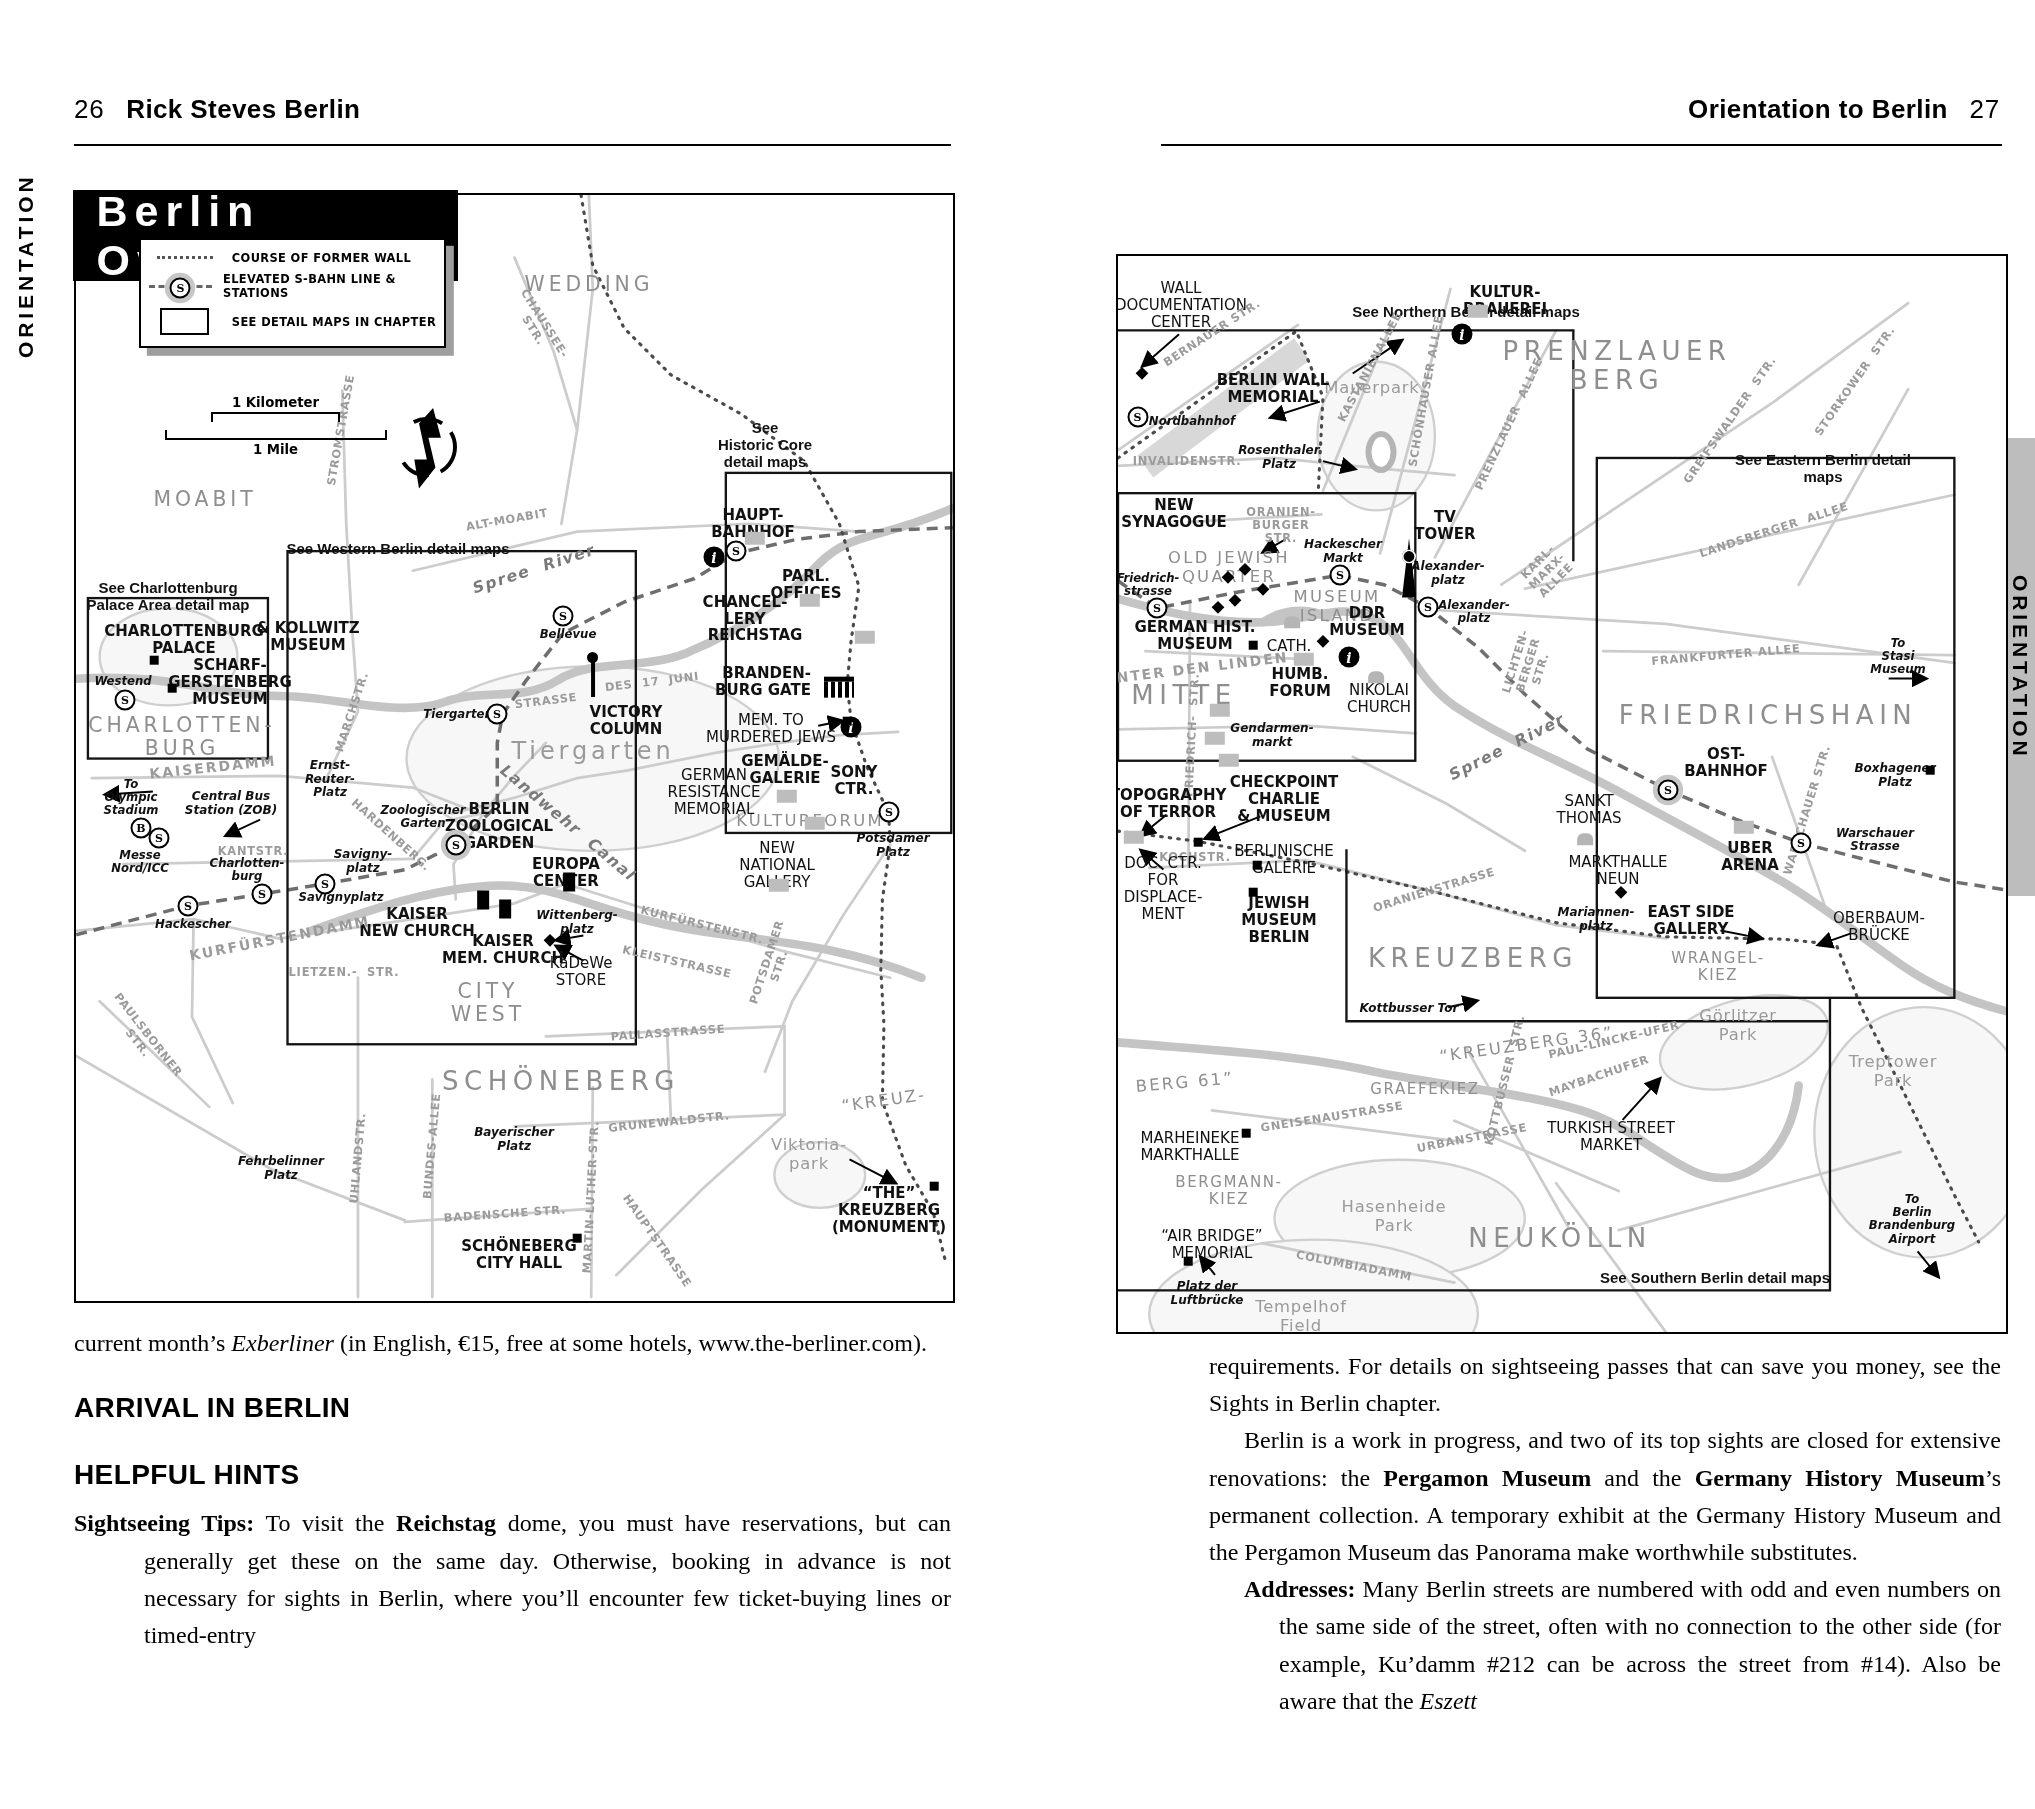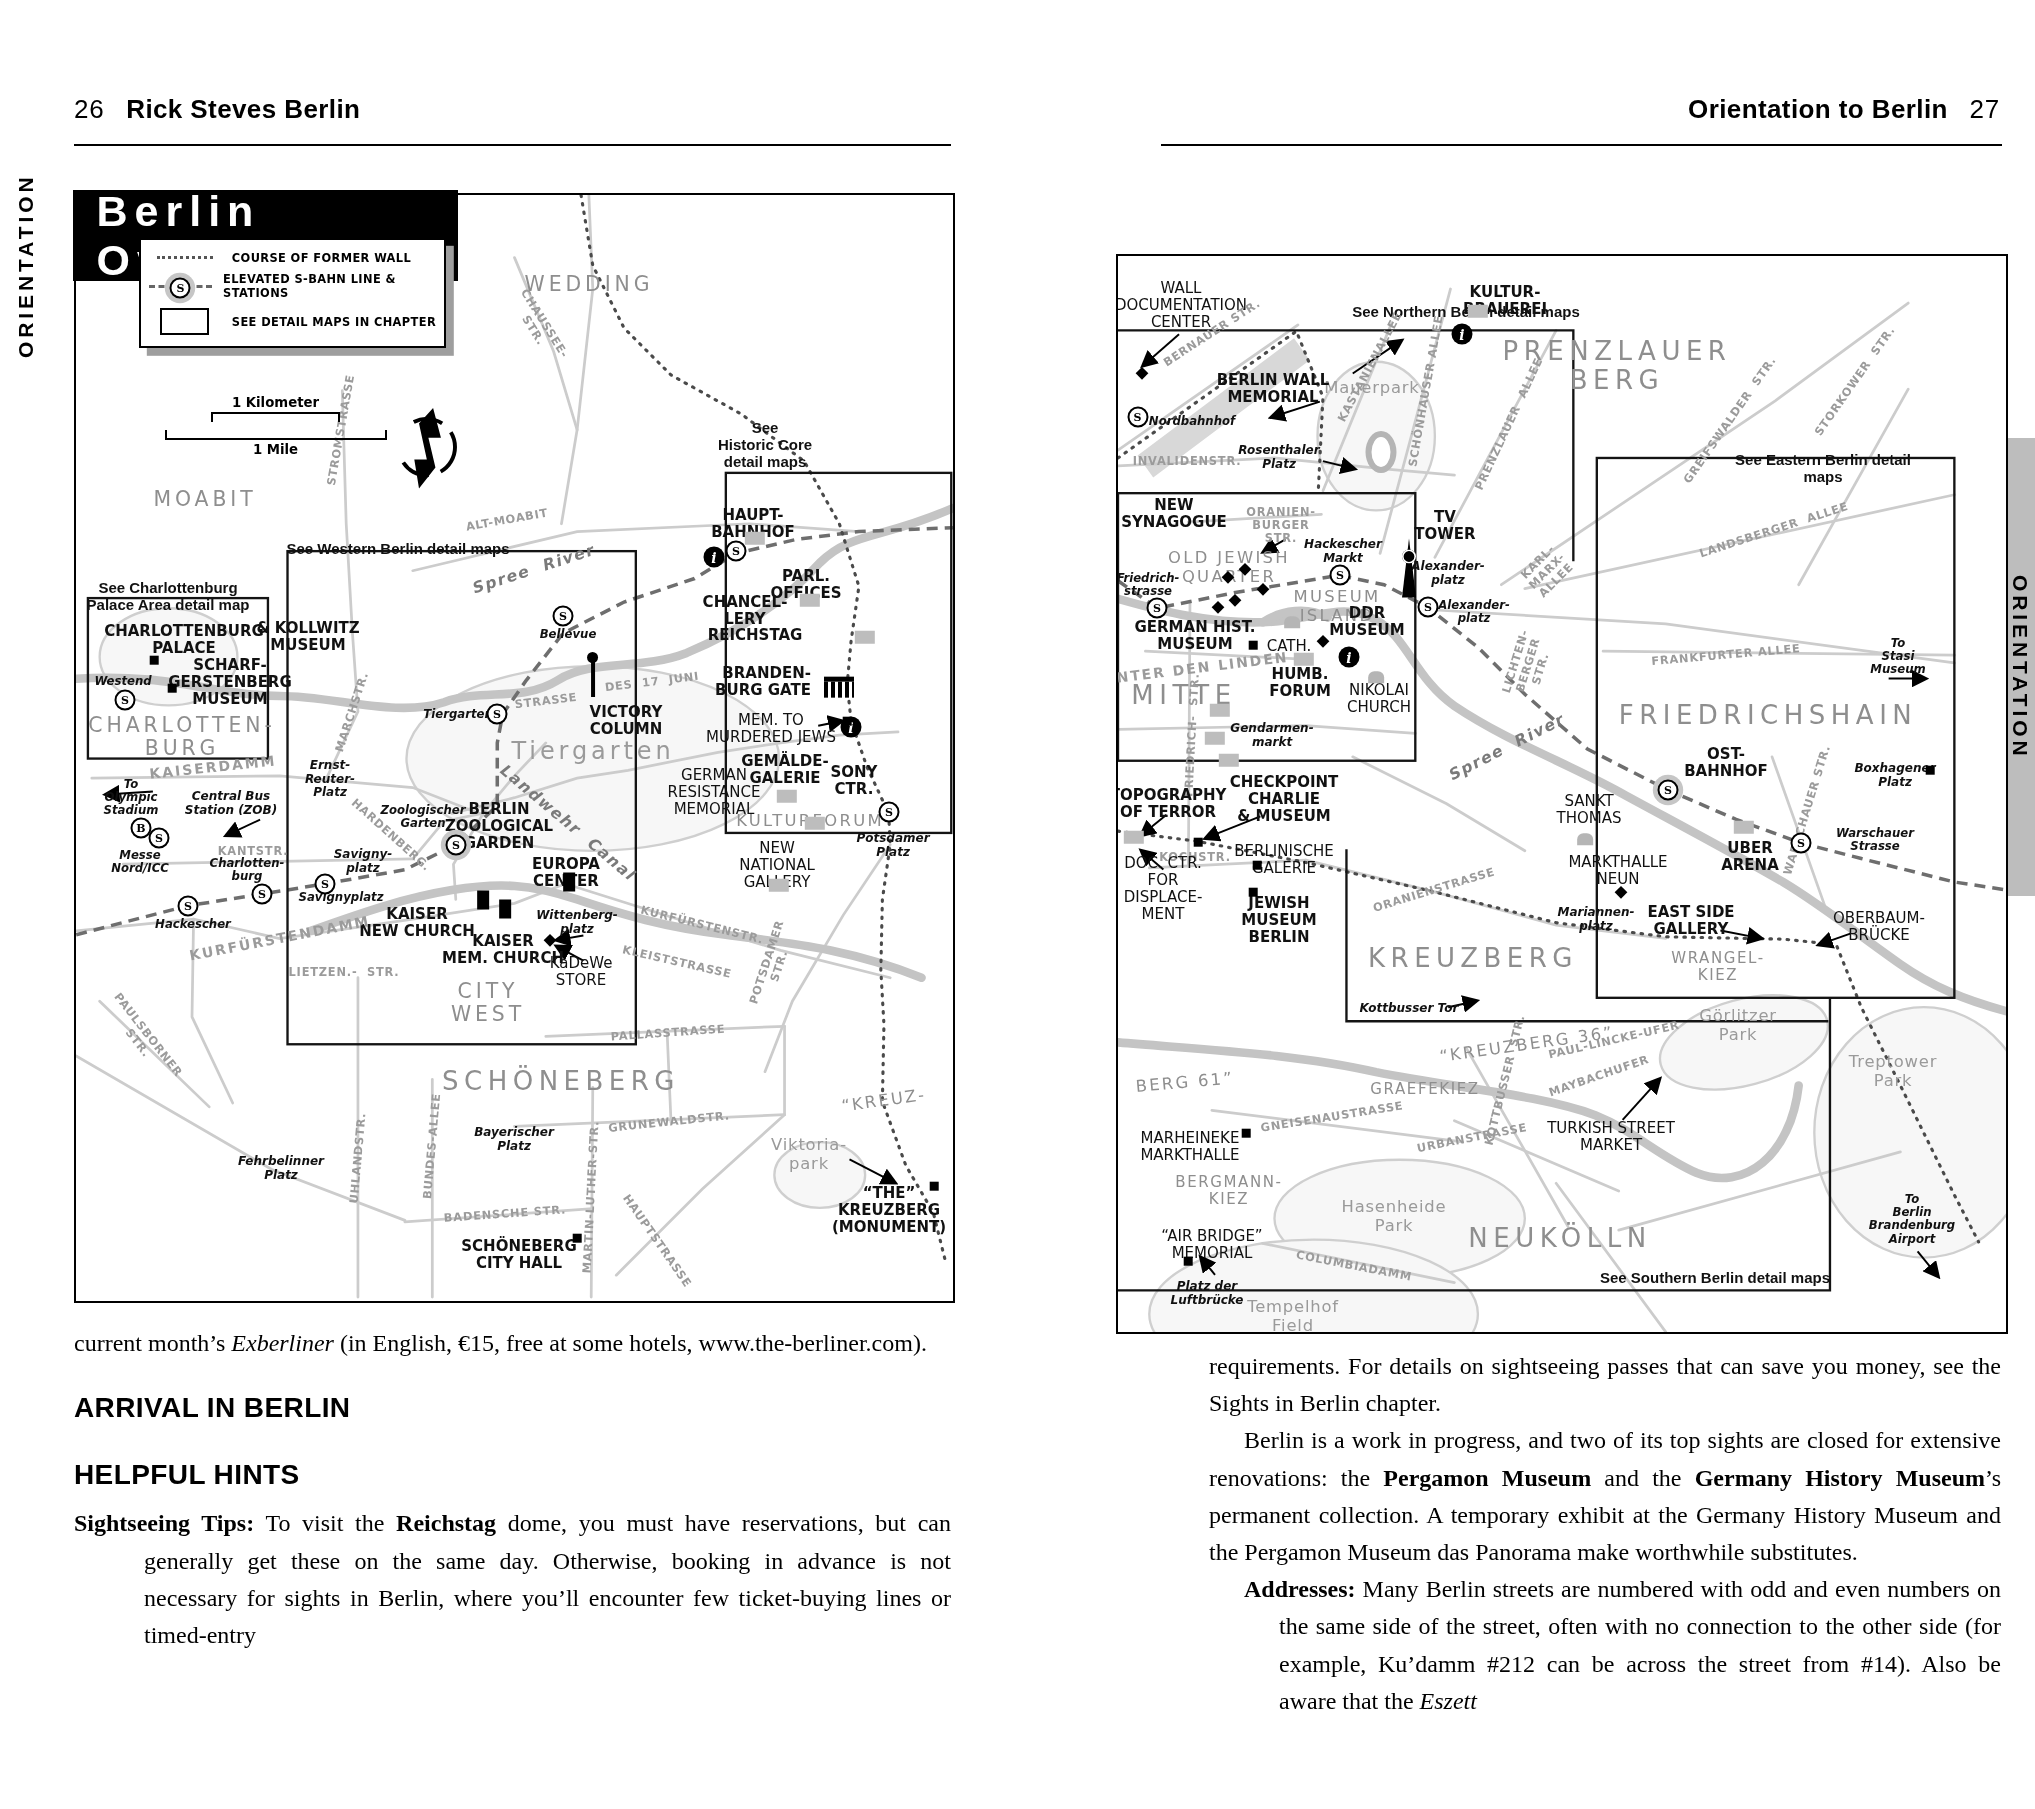--- a/index.html
+++ b/index.html
@@ -537,21 +537,21 @@
     <div class="lbl street" style="left: 481px; top: 820px; transform: translate(-50%, -50%) rotate(-19deg);">MAYBACHUFER</div>
     <div class="lbl street" style="left: 496px; top: 784px; transform: translate(-50%, -50%) rotate(-13deg);">PAUL-LINCKE-UFER</div>
     <div class="lbl poi-sm" style="left: 72px; top: 891px;">MARHEINEKE
 MARKTHALLE</div>
     <div class="lbl area-q" style="left: 111px; top: 935px;">BERGMANN-
 KIEZ</div>
     <div class="lbl poi-sm" style="left: 94px; top: 989px;">“AIR BRIDGE”
 MEMORIAL</div>
     <div class="lbl place" style="left: 89px; top: 1038px;">Platz der
 Luftbrücke</div>
-    <div class="lbl park" style="left: 175px; top: 1061px;">Tempelhof
+    <div class="lbl park" style="left: 183px; top: 1061px;">Tempelhof
 Field</div>
     <div class="lbl street" style="left: 236px; top: 1010px; transform: translate(-50%, -50%) rotate(11deg);">COLUMBIADAMM</div>
     <div class="lbl park" style="left: 276px; top: 961px;">Hasenheide
 Park</div>
     <div class="lbl district-lg" style="left: 442px; top: 983px;">NEUKÖLLN</div>
     <div class="lbl poi-sm" style="left: 493px; top: 881px;">TURKISH STREET
 MARKET</div>
     <div class="lbl district-lg" style="left: 650px; top: 460px;">FRIEDRICHSHAIN</div>
     <div class="lbl poi-lg" style="left: 608px; top: 507px;">OST-
 BAHNHOF</div>

